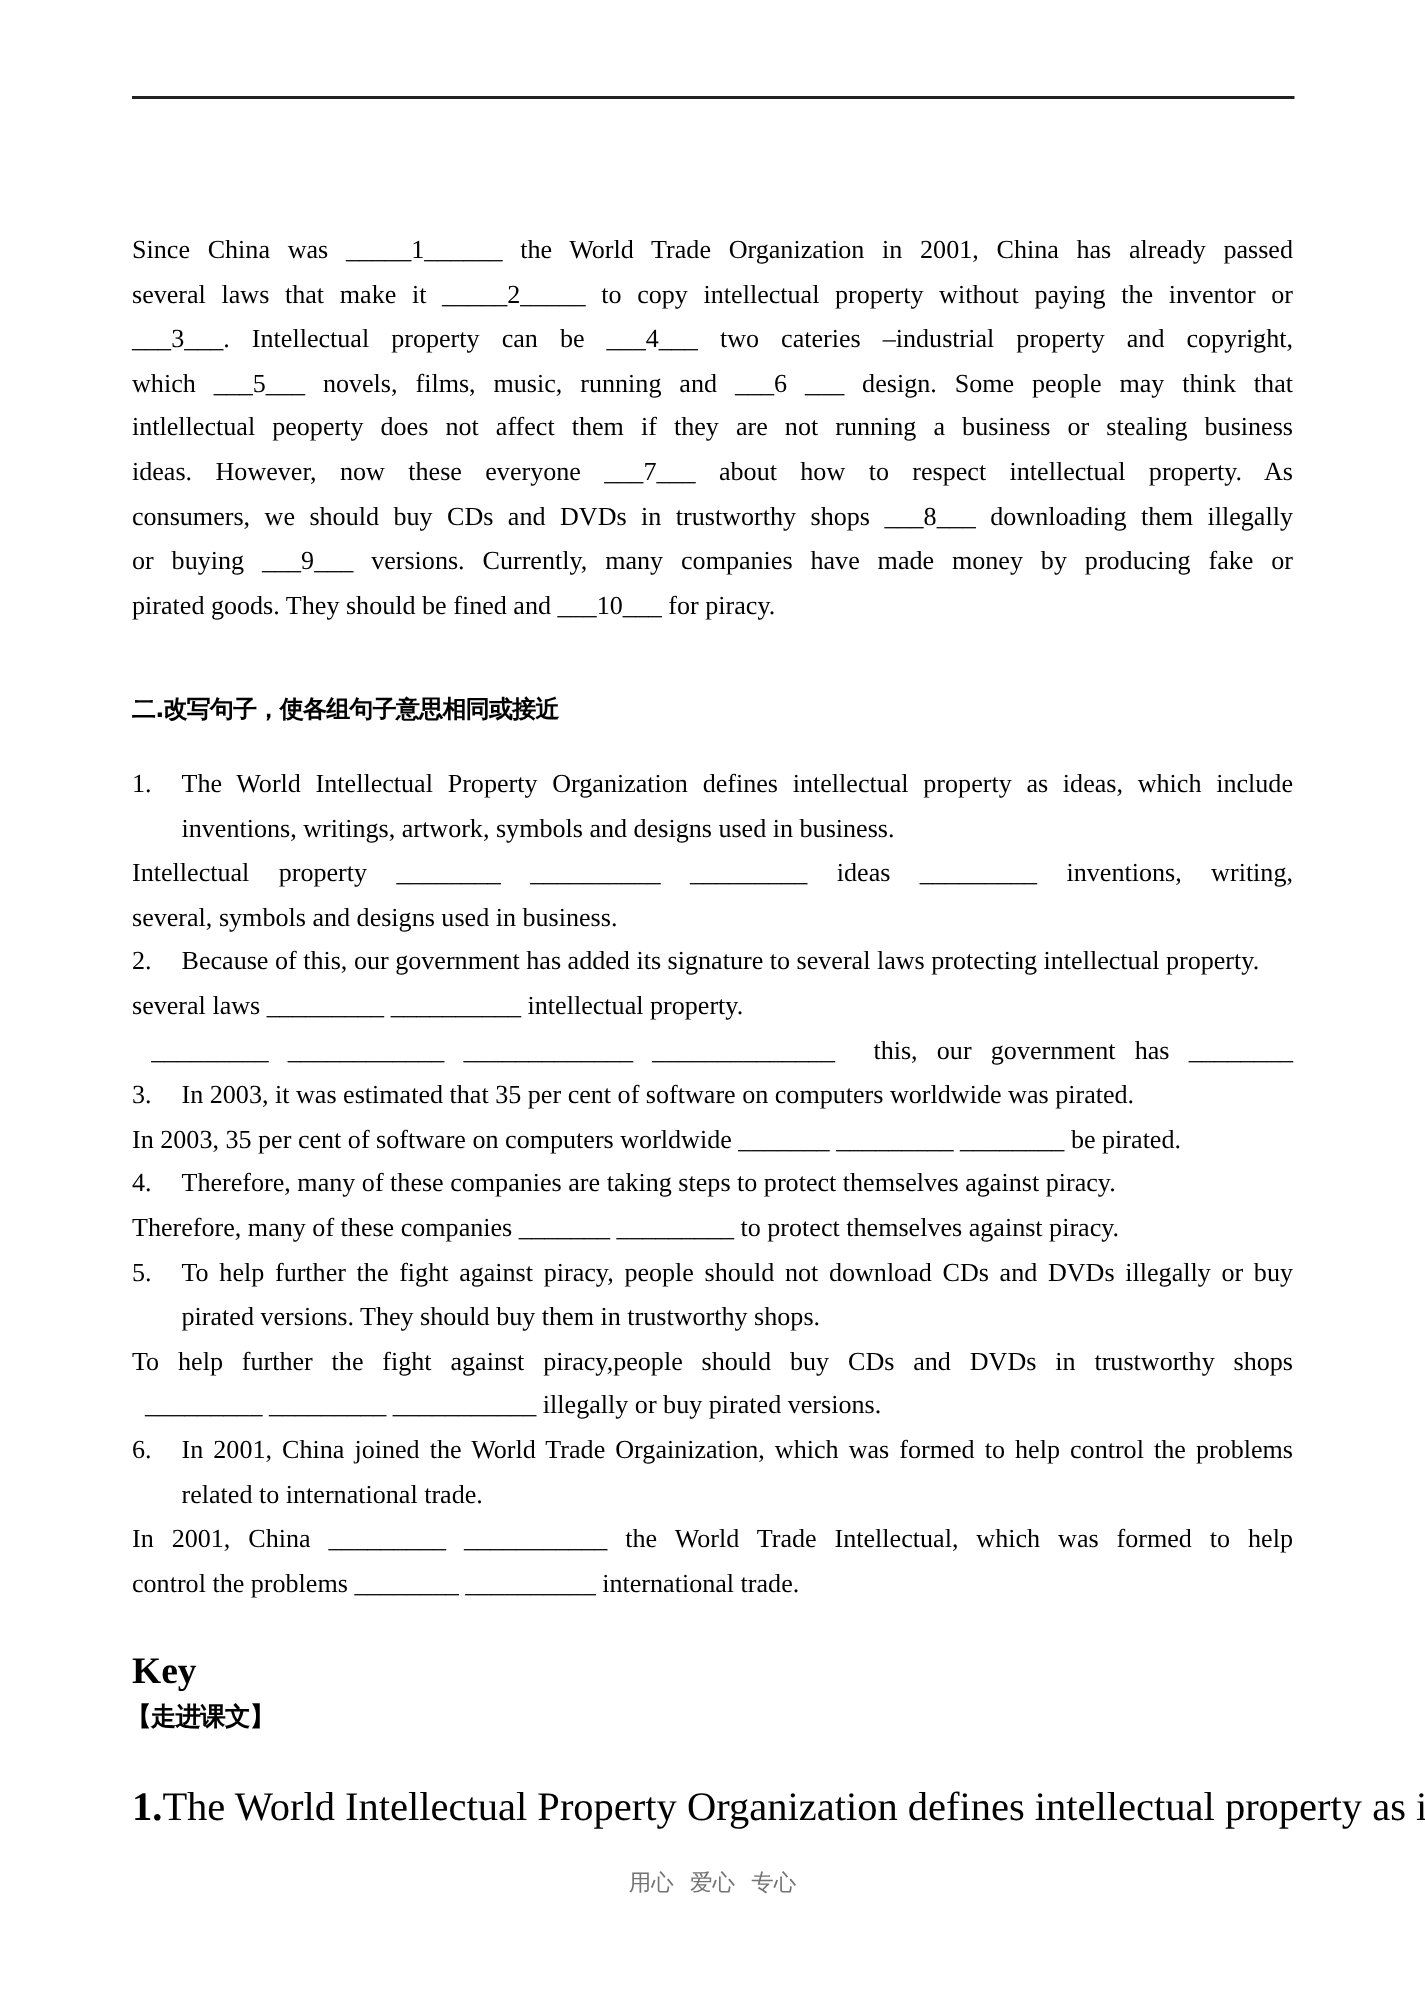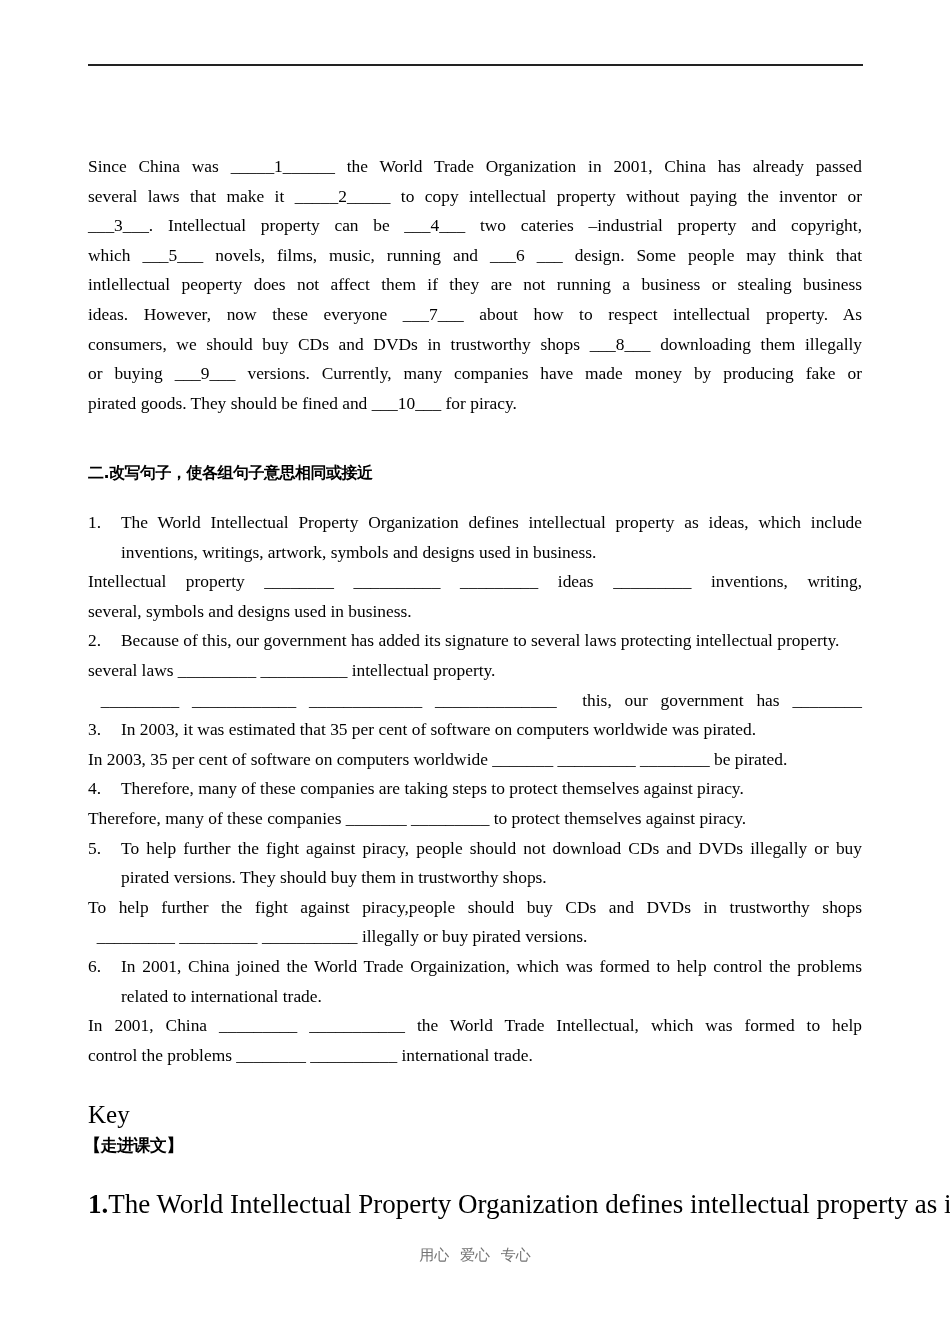--- a/index.html
+++ b/index.html
@@ -10,21 +10,21 @@
   .col { position: absolute; left: 88px; width: 774px; }
   .p { font-size: 17.4px; line-height: 29.6px; text-align: justify; margin: 0; }
   .p.just-last { text-align-last: justify; }
   .passage { top: 152px; }
   .sec-title { position: absolute; left: 88px; top: 450px; font-size: 16px; line-height: 26px;
                font-family: "DejaVu Sans", sans-serif; font-weight: bold; letter-spacing: -0.5px; margin-top: 10px; }
   .items { top: 508px; }
   .q { display: flex; margin: 0; font-size: 17.4px; line-height: 29.6px; }
   .q .num { width: 33px; flex: none; }
   .q .txt { flex: 1; text-align: justify; }
-  .key { position: absolute; left: 88px; top: 1099px; font-size: 25px; font-weight: normal; line-height: 32px; }
+  .key { position: absolute; left: 88px; top: 1099px; font-size: 25px; font-weight: bold; line-height: 32px; }
   .key-sub { position: absolute; left: 84px; top: 1132px; font-size: 17px; line-height: 26px;
              font-family: "DejaVu Sans", sans-serif; font-weight: bold; letter-spacing: -0.5px; text-align: right; }
   .key-line { position: absolute; left: 88px; top: 1188px; width: 774px; font-size: 27px; line-height: 32px;
               text-align: justify; text-align-last: justify; white-space: nowrap; }
   .key-line b { font-weight: bold; }
   .footer { position: absolute; left: 0; width: 950px; top: 1246px; text-align: center;
             font-size: 15px; font-family: "DejaVu Sans", sans-serif; color: #737373; word-spacing: 6px; }
 </style>
 </head>
 <body>

